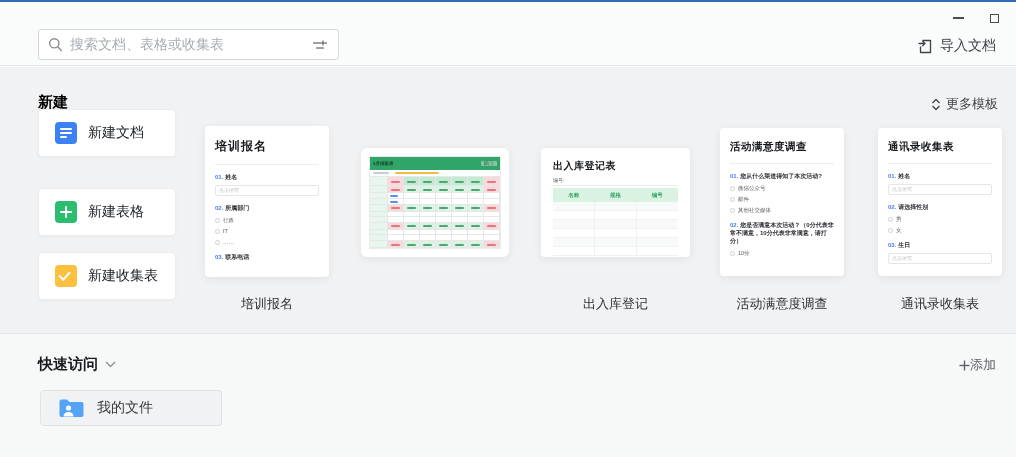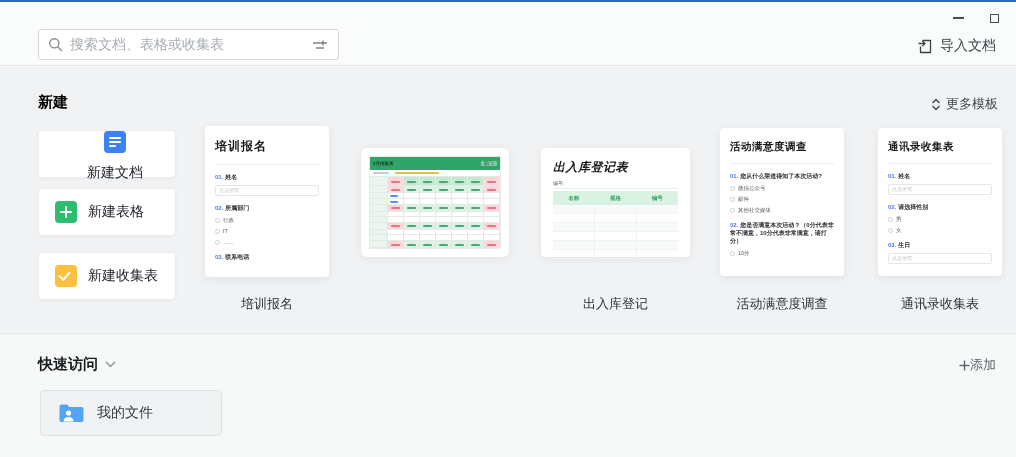--- a/index.html
+++ b/index.html
@@ -27,21 +27,21 @@
   
   .section-new { position:absolute; top:67px; left:0; right:0; height:266px; background:#f1f2f4; }
   .sec-title { position:absolute; left:38px; top:26px; font-size:15px; font-weight:bold; color:#000000; }
   .more-templates { position:absolute; right:18px; top:28px; display:flex; align-items:center; gap:5px;
     font-size:13px; color:#3e4348; cursor:pointer; }
 
   .create-btn { position:absolute; left:38px; width:138px; height:48px; background:#fff; border-radius:4px;
     border:1px solid #ebecee; box-shadow:0 1px 3px rgba(0,0,0,.04); display:flex; align-items:center;
     padding-left:16px; gap:11px; cursor:pointer; }
   .create-btn .cicon { width:22px; height:22px; border-radius:4px; position:relative; flex:none; }
-  .cb1 { top:63px;flex-direction:column; } .cb2 { top:121px; } .cb3 { top:185px; }
+  .cb1 { top:42px; } .cb2 { top:121px; } .cb3 { top:185px; }
   .ci-doc { background:#3d82f4; }
   .ci-doc i { position:absolute; left:5px; height:2px; background:#fff; border-radius:1px; }
   .ci-doc i:nth-child(1){ top:6px; width:12px; }
   .ci-doc i:nth-child(2){ top:10px; width:12px; }
   .ci-doc i:nth-child(3){ top:14px; width:7px; }
   .ci-plus { background:#2cbd6f; }
   .ci-plus i { position:absolute; background:#fff; border-radius:1px; }
   .ci-plus i:nth-child(1){ left:5px; top:10px; width:12px; height:2px; }
   .ci-plus i:nth-child(2){ left:10px; top:5px; width:2px; height:12px; }
   .ci-check { background:#fcbf3e; }
@@ -85,37 +85,37 @@
   .sh-head .g { background:#c3e9d2; } .sh-head .p { background:#f9d7da; }
   .sh-head .g::after, .sh-sum .g2::after, .sh-foot .g2::after { content:""; position:absolute; left:20%; right:20%; top:40%; height:2px; background:#49a873; border-radius:1px; }
   .sh-head .p::after, .sh-sum .p::after, .sh-foot .p::after { content:""; position:absolute; left:22%; right:22%; top:40%; height:2px; background:#e2777f; border-radius:1px; }
   .sh-sum { flex:6; } .sh-sum .g2 { background:#ddf2e5; } .sh-sum .p { background:#f9d7da; }
   .sh-r { flex:5; } .sh-r > div { background:#fff; }
   .sh-r.blu .b::after { content:""; position:absolute; left:12%; top:35%; width:55%; height:2px; background:#5b8df0; border-radius:1px; }
   .sh-foot { flex:6; } .sh-foot .g2 { background:#ddf2e5; } .sh-foot .p { background:#f9d7da; }
 
   
   .inv-card { left:541px; top:81px; width:149px; height:109px; padding:11px 12px 8px; }
-  .inv-title { font-size:12px; font-weight:bold; color:#17191c; letter-spacing:0.5px;font-style:italic; }
+  .inv-title { font-size:10px; font-weight:bold; color:#17191c; letter-spacing:0.5px; }
   .inv-no { font-size:5px; color:#5a5f65; margin-top:4px; padding-bottom:2px; border-bottom:1px solid #ececec; }
   .inv-head { display:flex; height:14px; background:#d9f2e2; margin-top:2px; }
   .inv-head div { flex:1; display:flex; align-items:center; justify-content:center;
     font-size:5.5px; font-weight:bold; color:#3aa468; }
   .inv-row { display:flex; height:9px; border-bottom:1px solid #f0f1f1; }
   .inv-row div { flex:1; border-right:1px solid #f0f1f1; }
   .inv-row div:last-child { border-right:none; }
   .inv-row:nth-child(odd) { background:#f8f9f9; }
 
   
   .section-qa { position:absolute; top:333px; left:0; right:0; bottom:0; background:#f7f8f8; border-top:1px solid #e4e5e7;padding-left:41px; }
   .qa-title { position:absolute; left:38px; top:21px; display:flex; align-items:center; gap:7px;
     font-size:15px; font-weight:bold; color:#17191d; }
   .qa-add { position:absolute; right:20px; top:22px; display:flex; align-items:center; 
     font-size:13px; color:#5d6268; cursor:pointer; }
-  .file-card { position:absolute; left:40px; top:56px; width:182px; height:46px; background:#f1f2f4;
+  .file-card { position:absolute; left:40px; top:56px; width:182px; height:36px; background:#f1f2f4;
     border:1px solid #e0e1e3; border-radius:4px; display:flex; align-items:center; padding-left:17px; gap:12px; cursor:pointer; }
   .file-card .flabel { font-size:14px; color:#35393f; }
 </style>
 </head>
 <body>
 
 <div class="top-edge"></div>
 
 <div class="topbar">
   <div class="win-btn win-min">

